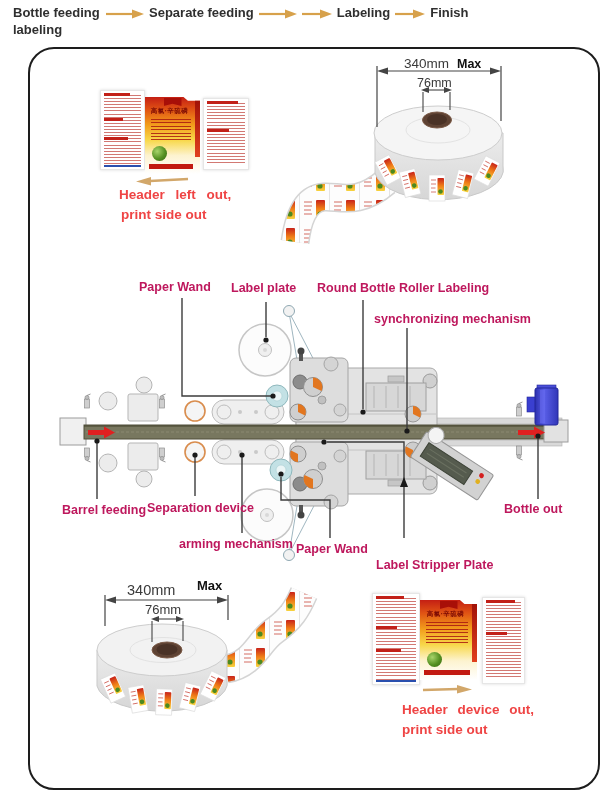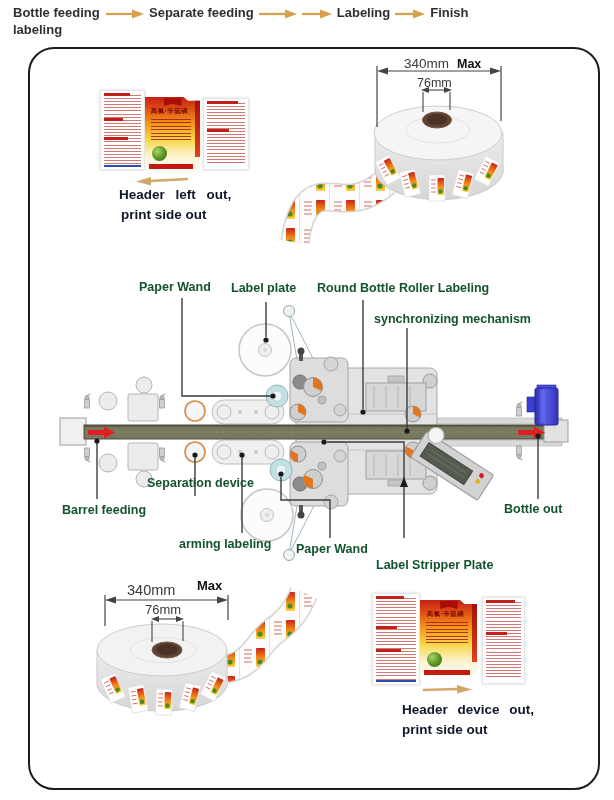--- a/index.html
+++ b/index.html
@@ -12,23 +12,23 @@
         white-space:nowrap;}
   .step.wrap{white-space:normal;max-width:88px;}
   .farrow{margin-top:4px;flex:0 0 auto;}
   
   .board{position:absolute;left:28px;top:47px;width:568px;height:739px;
          border:2px solid #1d1d1d;border-radius:26px;background:#fff;}
   
   #scene{position:absolute;left:0;top:0;z-index:2;}
   
   .co{position:absolute;z-index:4;font:700 12.5px "Liberation Sans",sans-serif;
-      color:#14532d;white-space:nowrap;}
+      color:#be185d;white-space:nowrap;}
   .cap{position:absolute;z-index:4;font:700 13.5px "Liberation Sans",sans-serif;
-       color:#0f172a;white-space:nowrap;}
+       color:#ef4444;white-space:nowrap;}
   
   .wp{position:absolute;z-index:3;background:#fff;border:1px solid #e6e6e6;
       box-shadow:0 0 3px rgba(0,0,0,.15);overflow:hidden;}
   .tl{position:absolute;left:3px;right:3px;top:4px;bottom:4px;
       background:repeating-linear-gradient(to bottom,rgba(186,48,40,.65) 0,
         rgba(186,48,40,.65) 1px,transparent 1px,transparent 3.1px);}
   .h{position:absolute;left:3px;height:3px;width:60%;background:#c22018;}
   .b{position:absolute;left:3px;right:3px;bottom:2px;height:2px;background:#2a4fae;}
   .cl{position:absolute;z-index:3;overflow:hidden;
       background:linear-gradient(180deg,#c41f14 0%,#e05214 16%,#f29c1b 36%,
@@ -410,17 +410,17 @@
 <div class="cap" style="left:119px;top:187px;word-spacing:7px">Header left out,</div>
 <div class="cap" style="left:121px;top:207px">print side out</div>
 <div class="cap" style="left:402px;top:702px;word-spacing:6px">Header device out,</div>
 <div class="cap" style="left:402px;top:722px">print side out</div>
 
 <div class="co" style="left:139px;top:280px">Paper Wand</div>
 <div class="co" style="left:231px;top:281px">Label plate</div>
 <div class="co" style="left:317px;top:281px">Round Bottle Roller Labeling</div>
 <div class="co" style="left:374px;top:312px">synchronizing mechanism</div>
 <div class="co" style="left:62px;top:503px">Barrel feeding</div>
-<div class="co" style="left:147px;top:476px">Separation device</div>
-<div class="co" style="left:179px;top:537px">arming labeling</div>
+<div class="co" style="left:147px;top:501px">Separation device</div>
+<div class="co" style="left:179px;top:537px">arming mechanism</div>
 <div class="co" style="left:296px;top:542px">Paper Wand</div>
 <div class="co" style="left:376px;top:558px">Label Stripper Plate</div>
 <div class="co" style="left:504px;top:502px">Bottle out</div>
 
 </body></html>

